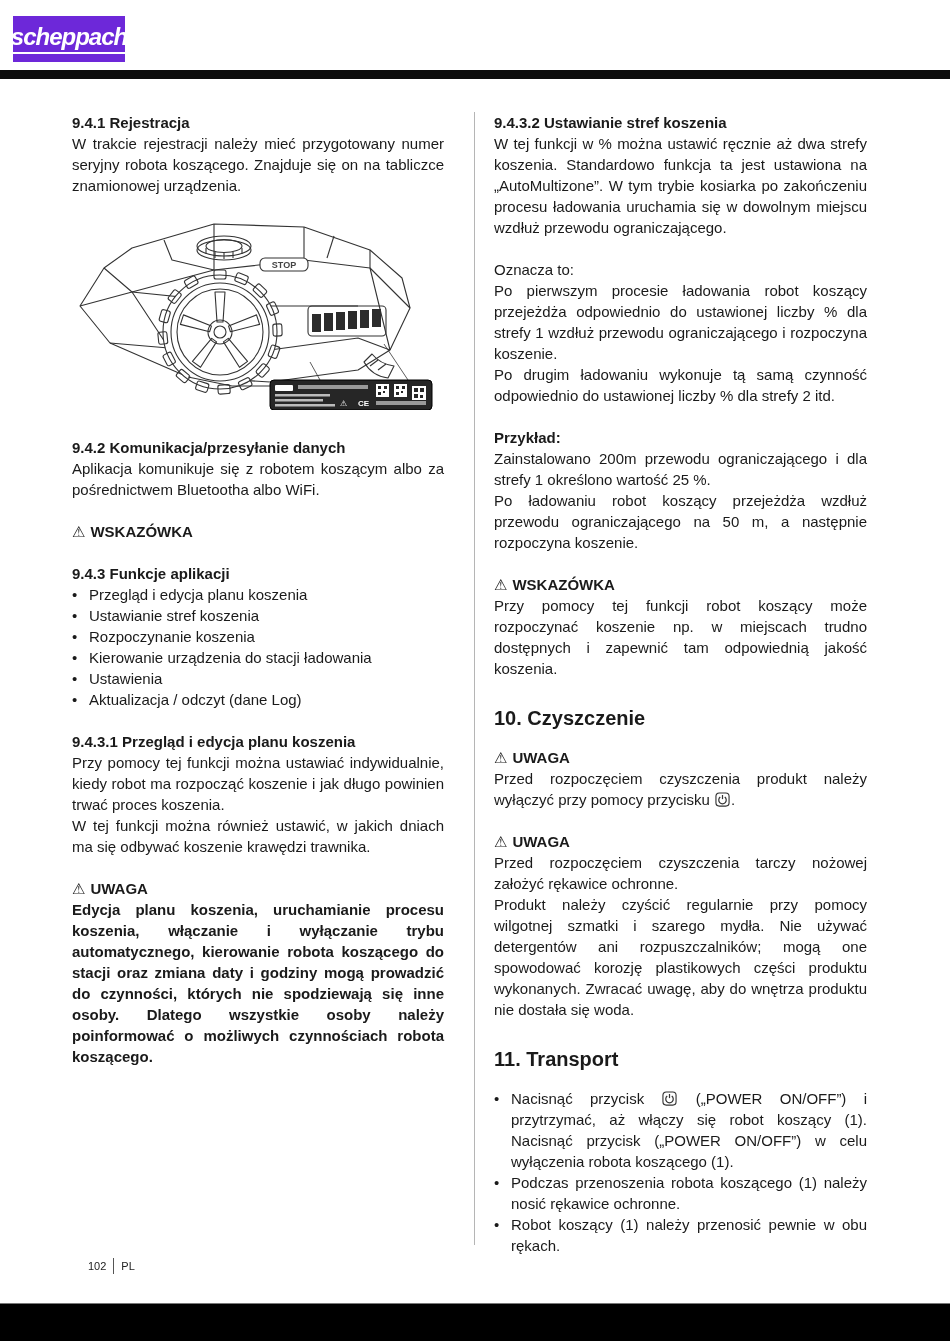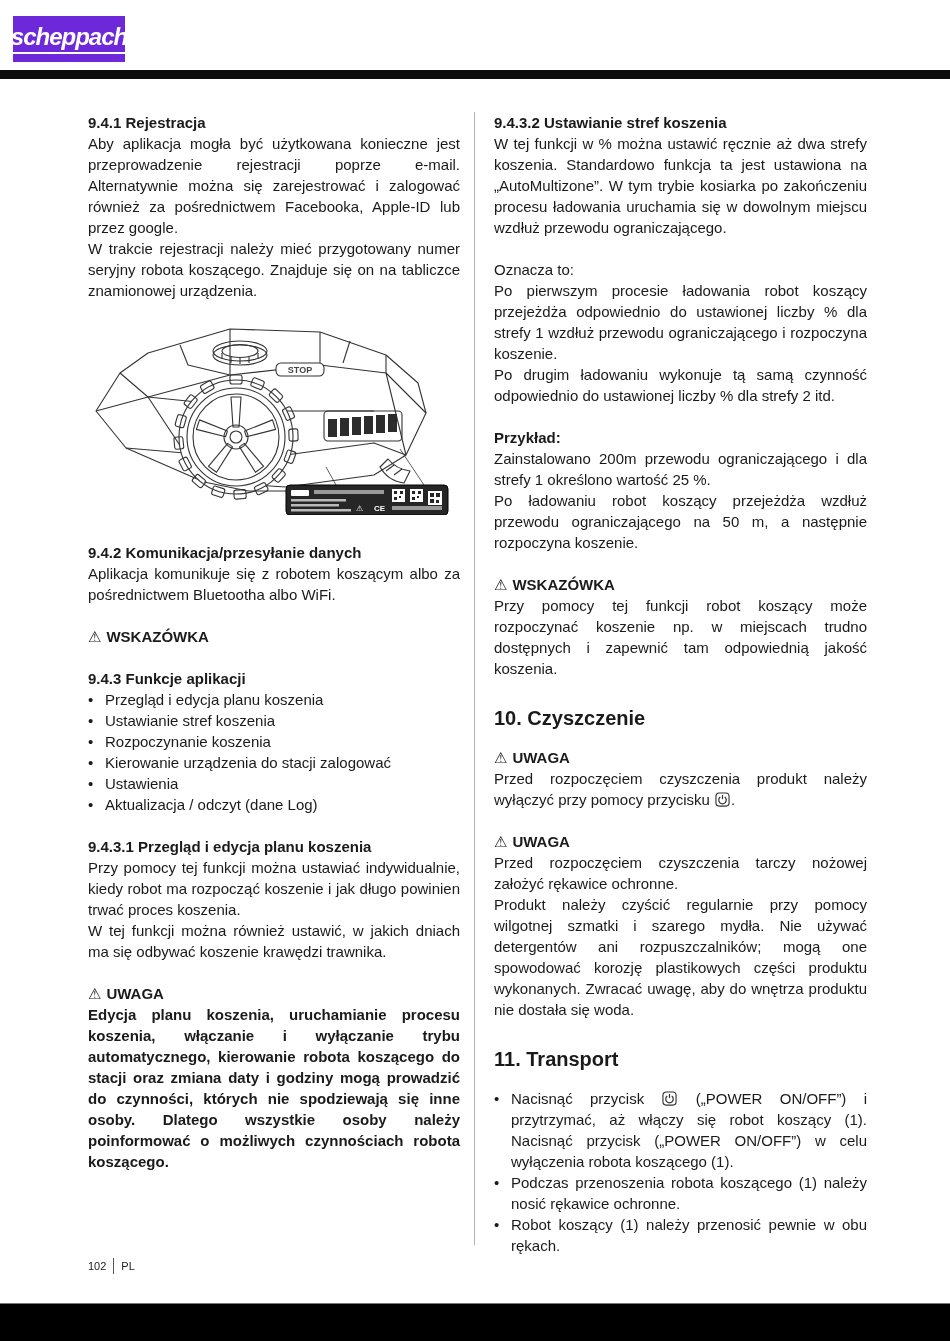--- a/index.html
+++ b/index.html
@@ -16,21 +16,21 @@
     font-weight:bold;font-size:24px;letter-spacing:-1px;font-style:italic;
     border-bottom:2px solid #fff;line-height:1.1;padding:0 2px 1px 2px;
   }
   .header-rule{position:absolute;left:0;top:70px;width:950px;height:9px;background:#0c0c0c;}
   
   .footer{position:absolute;left:88px;top:1258px;font-size:11px;color:#222;display:flex;align-items:center;gap:7px;}
   .footer .vbar{display:inline-block;width:1px;height:16px;background:#555;}
   .bottom-bar{position:absolute;left:0;top:1303px;width:950px;height:38px;background:#000;border-top:1px solid #777;}
   
   .col{position:absolute;top:112px;font-size:15px;line-height:21px;}
-  .col-left{left:88px;width:372px;}
+  .col-left{left:72px;width:372px;}
   .col-right{left:494px;width:373px;}
   .col-divider{position:absolute;left:474px;top:112px;width:1px;height:1133px;background:#b5b5b5;}
   
   h3{font-size:15px;line-height:21px;margin:0;font-weight:bold;}
   h3.gap, .note.gap, p.gap{margin-top:21px;}
   h2{font-size:20px;line-height:24px;margin:27px 0 17px 0;font-weight:bold;}
   p{margin:0;text-align:justify;}
   p.noj{text-align:left;}
   p.bold{font-weight:bold;}
   .note-title{font-weight:bold;text-align:left;}
@@ -50,21 +50,20 @@
 <body>
 
 <div class="logo-box">
   <span class="logo-text">scheppach</span>
 </div>
 <div class="header-rule"></div>
 
 <div class="col col-left">
 
   <h3>9.4.1 Rejestracja</h3>
-  <p>Aby aplikacja mogła być użytkowana konieczne jest przeprowadzenie rejestracji poprze e-mail. Alternatywnie można się zarejestrować i zalogować również za pośrednictwem Facebooka, Apple-ID lub przez google.</p>
   <p>W trakcie rejestracji należy mieć przygotowany numer seryjny robota koszącego. Znajduje się on na tabliczce znamionowej urządzenia.</p>
 
   <div class="illustration">
     <svg width="372" height="200" viewBox="0 0 372 200">
       <g fill="none" stroke="#333" stroke-width="1.1" stroke-linejoin="round">
 
         <polygon points="8,96 32,58 60,38 142,14 232,17 298,40 330,68 338,98 318,140 286,160 198,172 116,167 38,133" fill="#fff"></polygon>
         <polyline points="8,96 60,82 142,60 232,50 298,58 338,98"></polyline>
         <polyline points="32,58 60,82 116,167"></polyline>
         <polyline points="142,14 142,60"></polyline>
@@ -188,21 +187,21 @@
     <li>
         <span class="marker">•</span>
         <span class="li-text">Ustawianie stref koszenia</span>
       </li>
     <li>
         <span class="marker">•</span>
         <span class="li-text">Rozpoczynanie koszenia</span>
       </li>
     <li>
         <span class="marker">•</span>
-        <span class="li-text">Kierowanie urządzenia do stacji zalogować</span>
+        <span class="li-text">Kierowanie urządzenia do stacji ładowania</span>
       </li>
     <li>
         <span class="marker">•</span>
         <span class="li-text">Ustawienia</span>
       </li>
     <li>
         <span class="marker">•</span>
         <span class="li-text">Aktualizacja / odczyt (dane Log)</span>
       </li>
   </ul>

